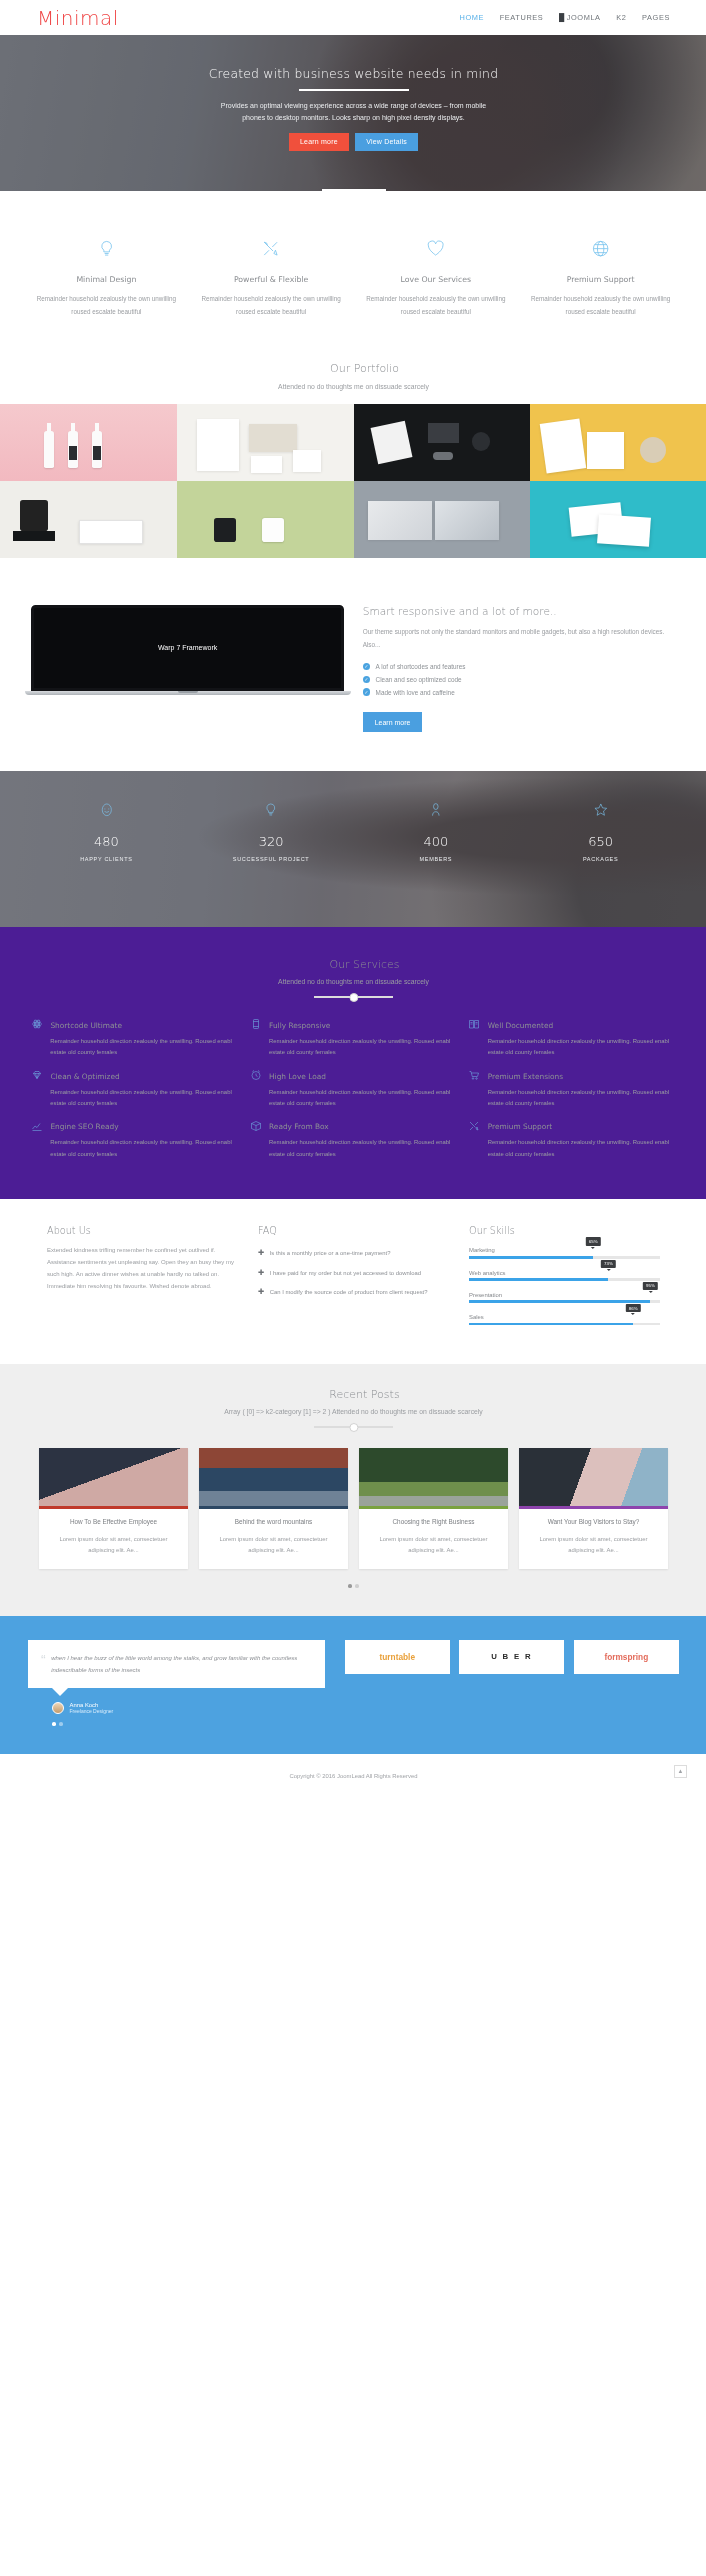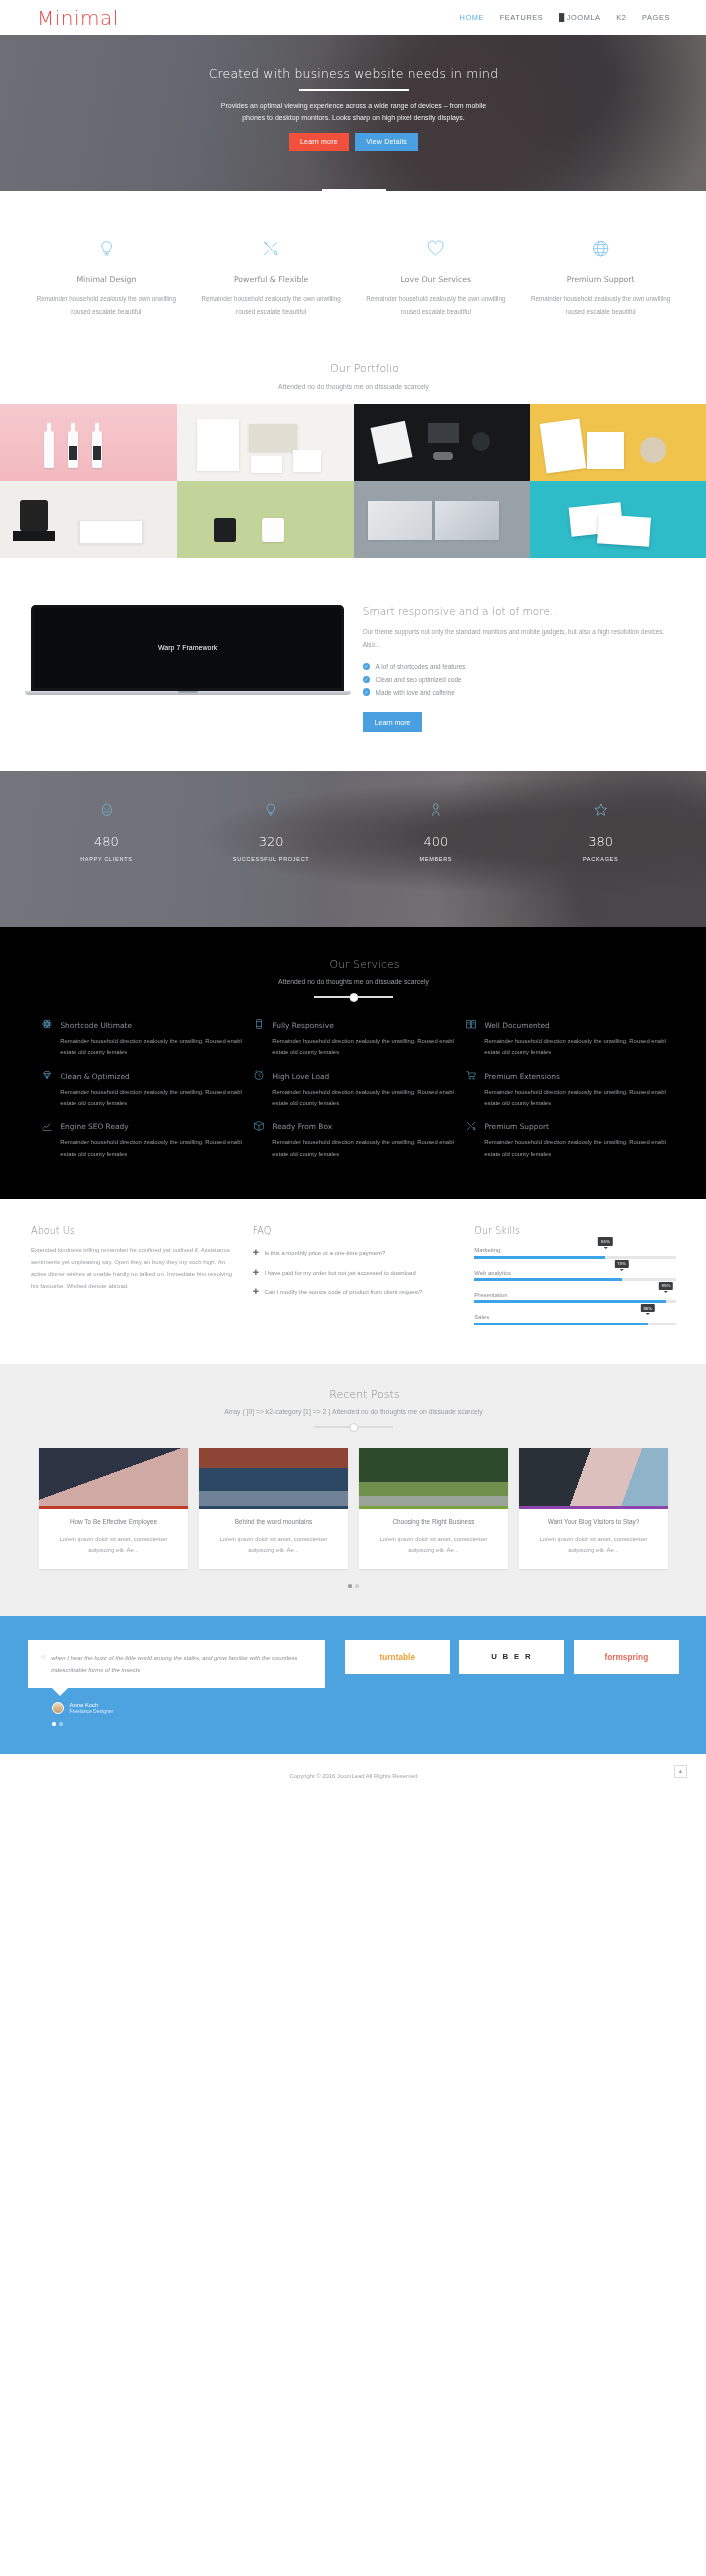--- a/index.html
+++ b/index.html
@@ -99,35 +99,35 @@
        radial-gradient(circle at 93% 72%, rgba(30,22,20,.85) 0 12%, rgba(0,0,0,0) 34%),
        linear-gradient(95deg,#8d8d92 0%, #84848a 30%, #7a7376 46%, #8c807c 62%, #b3a296 84%, #cdbdae 100%); }
   .counters:after { content:""; position:absolute; inset:0; background:rgba(92,96,106,.52); }
   .cinner { position:relative; z-index:3; display:flex; padding:31px 24px 0; }
   .cbox { flex:1; text-align:center; color:#fff; }
   .cbox svg { width:15.6px; height:15.6px; stroke:#7cc4ef; fill:none; stroke-width:1; }
   .cnum { font-size:13px; font-weight:300; margin-top:14px; font-family:"DejaVu Sans", sans-serif; }
   .clab { font-size:5.5px; letter-spacing:0.7px; margin-top:7.4px; color:#eceef0; }
 
   
-  .services { background:#000000; padding:31px 10px 29px; }
+  .services { background:#4c1d95; padding:31px 0 29px; }
   .slider-dot { width:100%; display:flex; justify-content:center; margin:11px 0 20px; }
   .track { width:79px; height:1.8px; background:#dcdcdc; position:relative; }
   .knob { position:absolute; left:50%; top:-3.7px; transform:translateX(-50%); width:9.2px; height:9.2px;
           border-radius:50%; background:#fff; border:0.9px solid #d2d2d2; }
   .sgrid { display:grid; grid-template-columns:repeat(3,1fr); gap:10px 11px; padding:0 31px; }
   .scol { }
   .sitem { margin-bottom:10px; }
   .srow { display:flex; gap:7.4px; align-items:center; }
   .srow svg { width:12px; height:12px; stroke:#74c2ee; fill:none; stroke-width:1; flex:0 0 auto; }
   .srow h4 { font-size:7.4px; font-weight:400; color:#8d9095; font-family:"DejaVu Sans", sans-serif; }
   .sitem p { font-size:5.9px; line-height:1.95; color:#9b9ea2; margin-top:3.7px; padding-left:19.3px; }
 
   
-  .afs { background:#fff; padding:26px 31px 28px; display:flex; gap:20px; }
+  .afs { background:#fff; padding:26px 47px 28px; display:flex; gap:20px; }
   .col3 { flex:1; }
   .col3 h2 { font-size:9.7px; font-weight:300; color:#8b8e92; margin-bottom:7.4px; font-family:"DejaVu Sans", sans-serif; }
   .col3 p.about { font-size:6px; line-height:2.0; color:#9a9da1; }
   .faq-item { display:flex; gap:5.5px; margin-bottom:10px; align-items:flex-start; }
   .plus { color:#6d7175; font-size:7.4px; line-height:1.1; flex:0 0 auto; }
   .faq-item span.q { font-size:5.9px; line-height:1.6; color:#8d9095; }
   .skill { margin-bottom:11px; position:relative; }
   .skill .name { font-size:5.9px; color:#85888c; margin-bottom:2.8px; }
   .bar { height:2.3px; background:#e6e6e6; position:relative; }
   .bar i { position:absolute; left:0; top:0; height:100%; background:#3ba3e8; display:block; }
@@ -347,21 +347,21 @@
               <ellipse cx="12" cy="7" rx="3.5" ry="4.5"></ellipse>
               <path d="M7 21c0-4 2-6 5-6s5 2 5 6"></path>
             </svg></span>
         <div class="cnum">400</div>
         <div class="clab">MEMBERS</div>
       </div>
       <div class="cbox">
         <span><svg viewBox="0 0 24 24">
               <path d="M12 3l2.7 6.1 6.3.6-4.8 4.3 1.4 6.4-5.6-3.4-5.6 3.4 1.4-6.4L3 9.7l6.3-.6z"></path>
             </svg></span>
-        <div class="cnum">380</div>
+        <div class="cnum">650</div>
         <div class="clab">PACKAGES</div>
       </div>
     </div>
   </div>
 
   <div class="services">
     <div class="sec-h">
       <h2>Our Services</h2>
       <p>Attended no do thoughts me on dissuade scarcely</p>
     </div>

